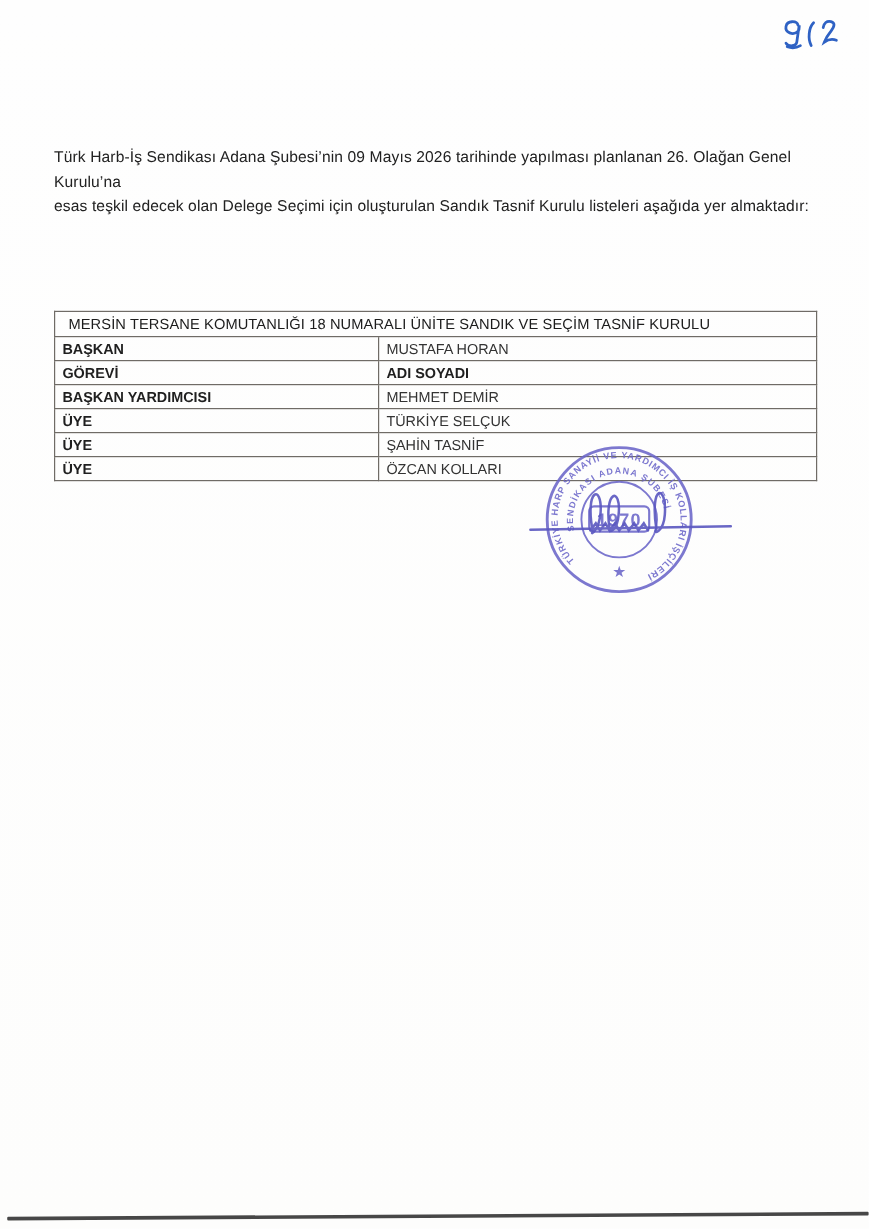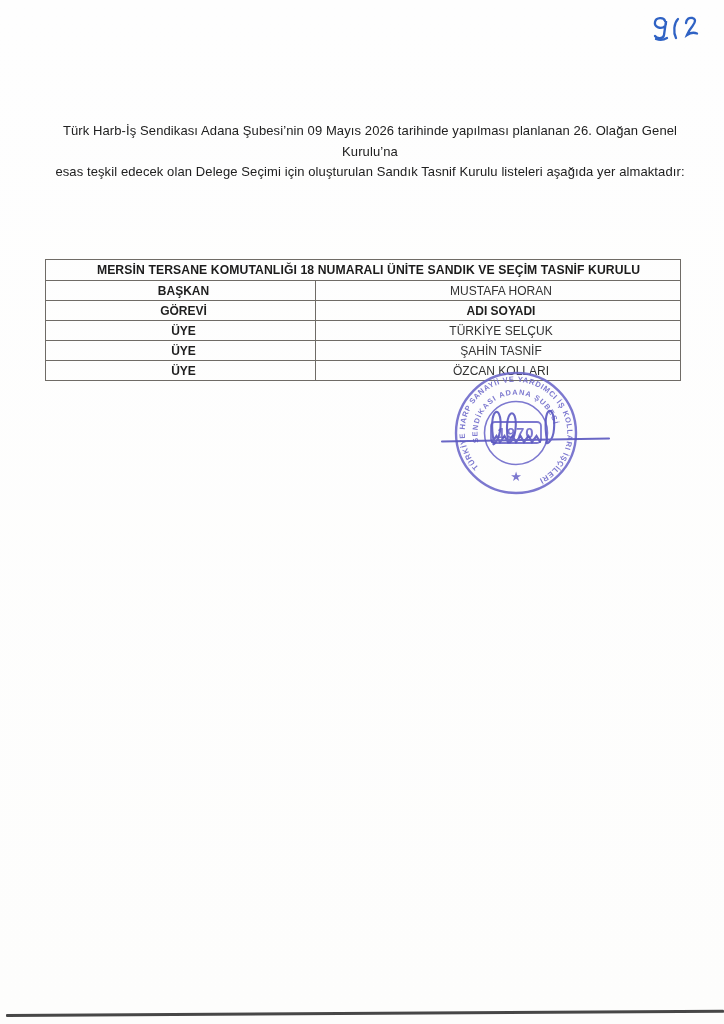--- a/index.html
+++ b/index.html
@@ -2,21 +2,21 @@
 <html><head>
 <meta charset="utf-8">
 <style>
   html,body{margin:0;padding:0;}
   body{
     width:724px;height:1024px;position:relative;overflow:hidden;
     background:#fefefe;
     font-family:"Liberation Sans", sans-serif;
     color:#262626;
   }
-  .page{position:absolute;inset:0;background:linear-gradient(180deg,#fefefe 0%,#fdfdfc 100%);text-align:center;}
+  .page{position:absolute;inset:0;background:linear-gradient(180deg,#fefefe 0%,#fdfdfc 100%);}
 
   
   .handnote{position:absolute;left:632px;top:8px;width:80px;height:44px;}
 
   
   .intro{
     position:absolute;left:45px;top:121px;width:650px;
     font-size:13px;line-height:20.5px;color:#212121;
     letter-spacing:.1px;
   }
@@ -26,21 +26,21 @@
     position:absolute;left:45px;top:259px;width:635px;
     border-collapse:collapse;table-layout:fixed;
     font-size:12px;color:#2b2b2b;
   }
   table.committee td{
     border:1px solid #6f6b66;
     height:19px;padding:0 0 0 6px;vertical-align:middle;
     white-space:nowrap;overflow:hidden;
   }
   table.committee td.title{
-    font-weight:bold;font-size:12.2px;color:#1c1c1c;
+    font-weight:normal;font-size:12.2px;color:#1c1c1c;
     padding-left:11px;height:20px;letter-spacing:.1px;
   }
   table.committee td.hdr{font-weight:bold;color:#1f1f1f;}
   table.committee td.role{font-weight:bold;color:#1f1f1f;}
   table.committee td.name{font-weight:normal;color:#333;}
   col.c1{width:270px;} col.c2{width:365px;}
 
   
   .stamp{position:absolute;left:428px;top:345px;width:192px;height:180px;}
   .stamp svg{display:block;}
@@ -84,20 +84,24 @@
       </tr>
       <tr>
         <td class="role">BAŞKAN</td>
         <td class="name">MUSTAFA HORAN</td>
       </tr>
       <tr>
         <td class="hdr">GÖREVİ</td>
         <td class="hdr">ADI SOYADI</td>
       </tr>
       <tr>
+        <td class="role">BAŞKAN YARDIMCISI</td>
+        <td class="name">MEHMET DEMİR</td>
+      </tr>
+      <tr>
         <td class="role">ÜYE</td>
         <td class="name">TÜRKİYE SELÇUK</td>
       </tr>
       <tr>
         <td class="role">ÜYE</td>
         <td class="name">ŞAHİN TASNİF</td>
       </tr>
       <tr>
         <td class="role">ÜYE</td>
         <td class="name">ÖZCAN KOLLARI</td>

